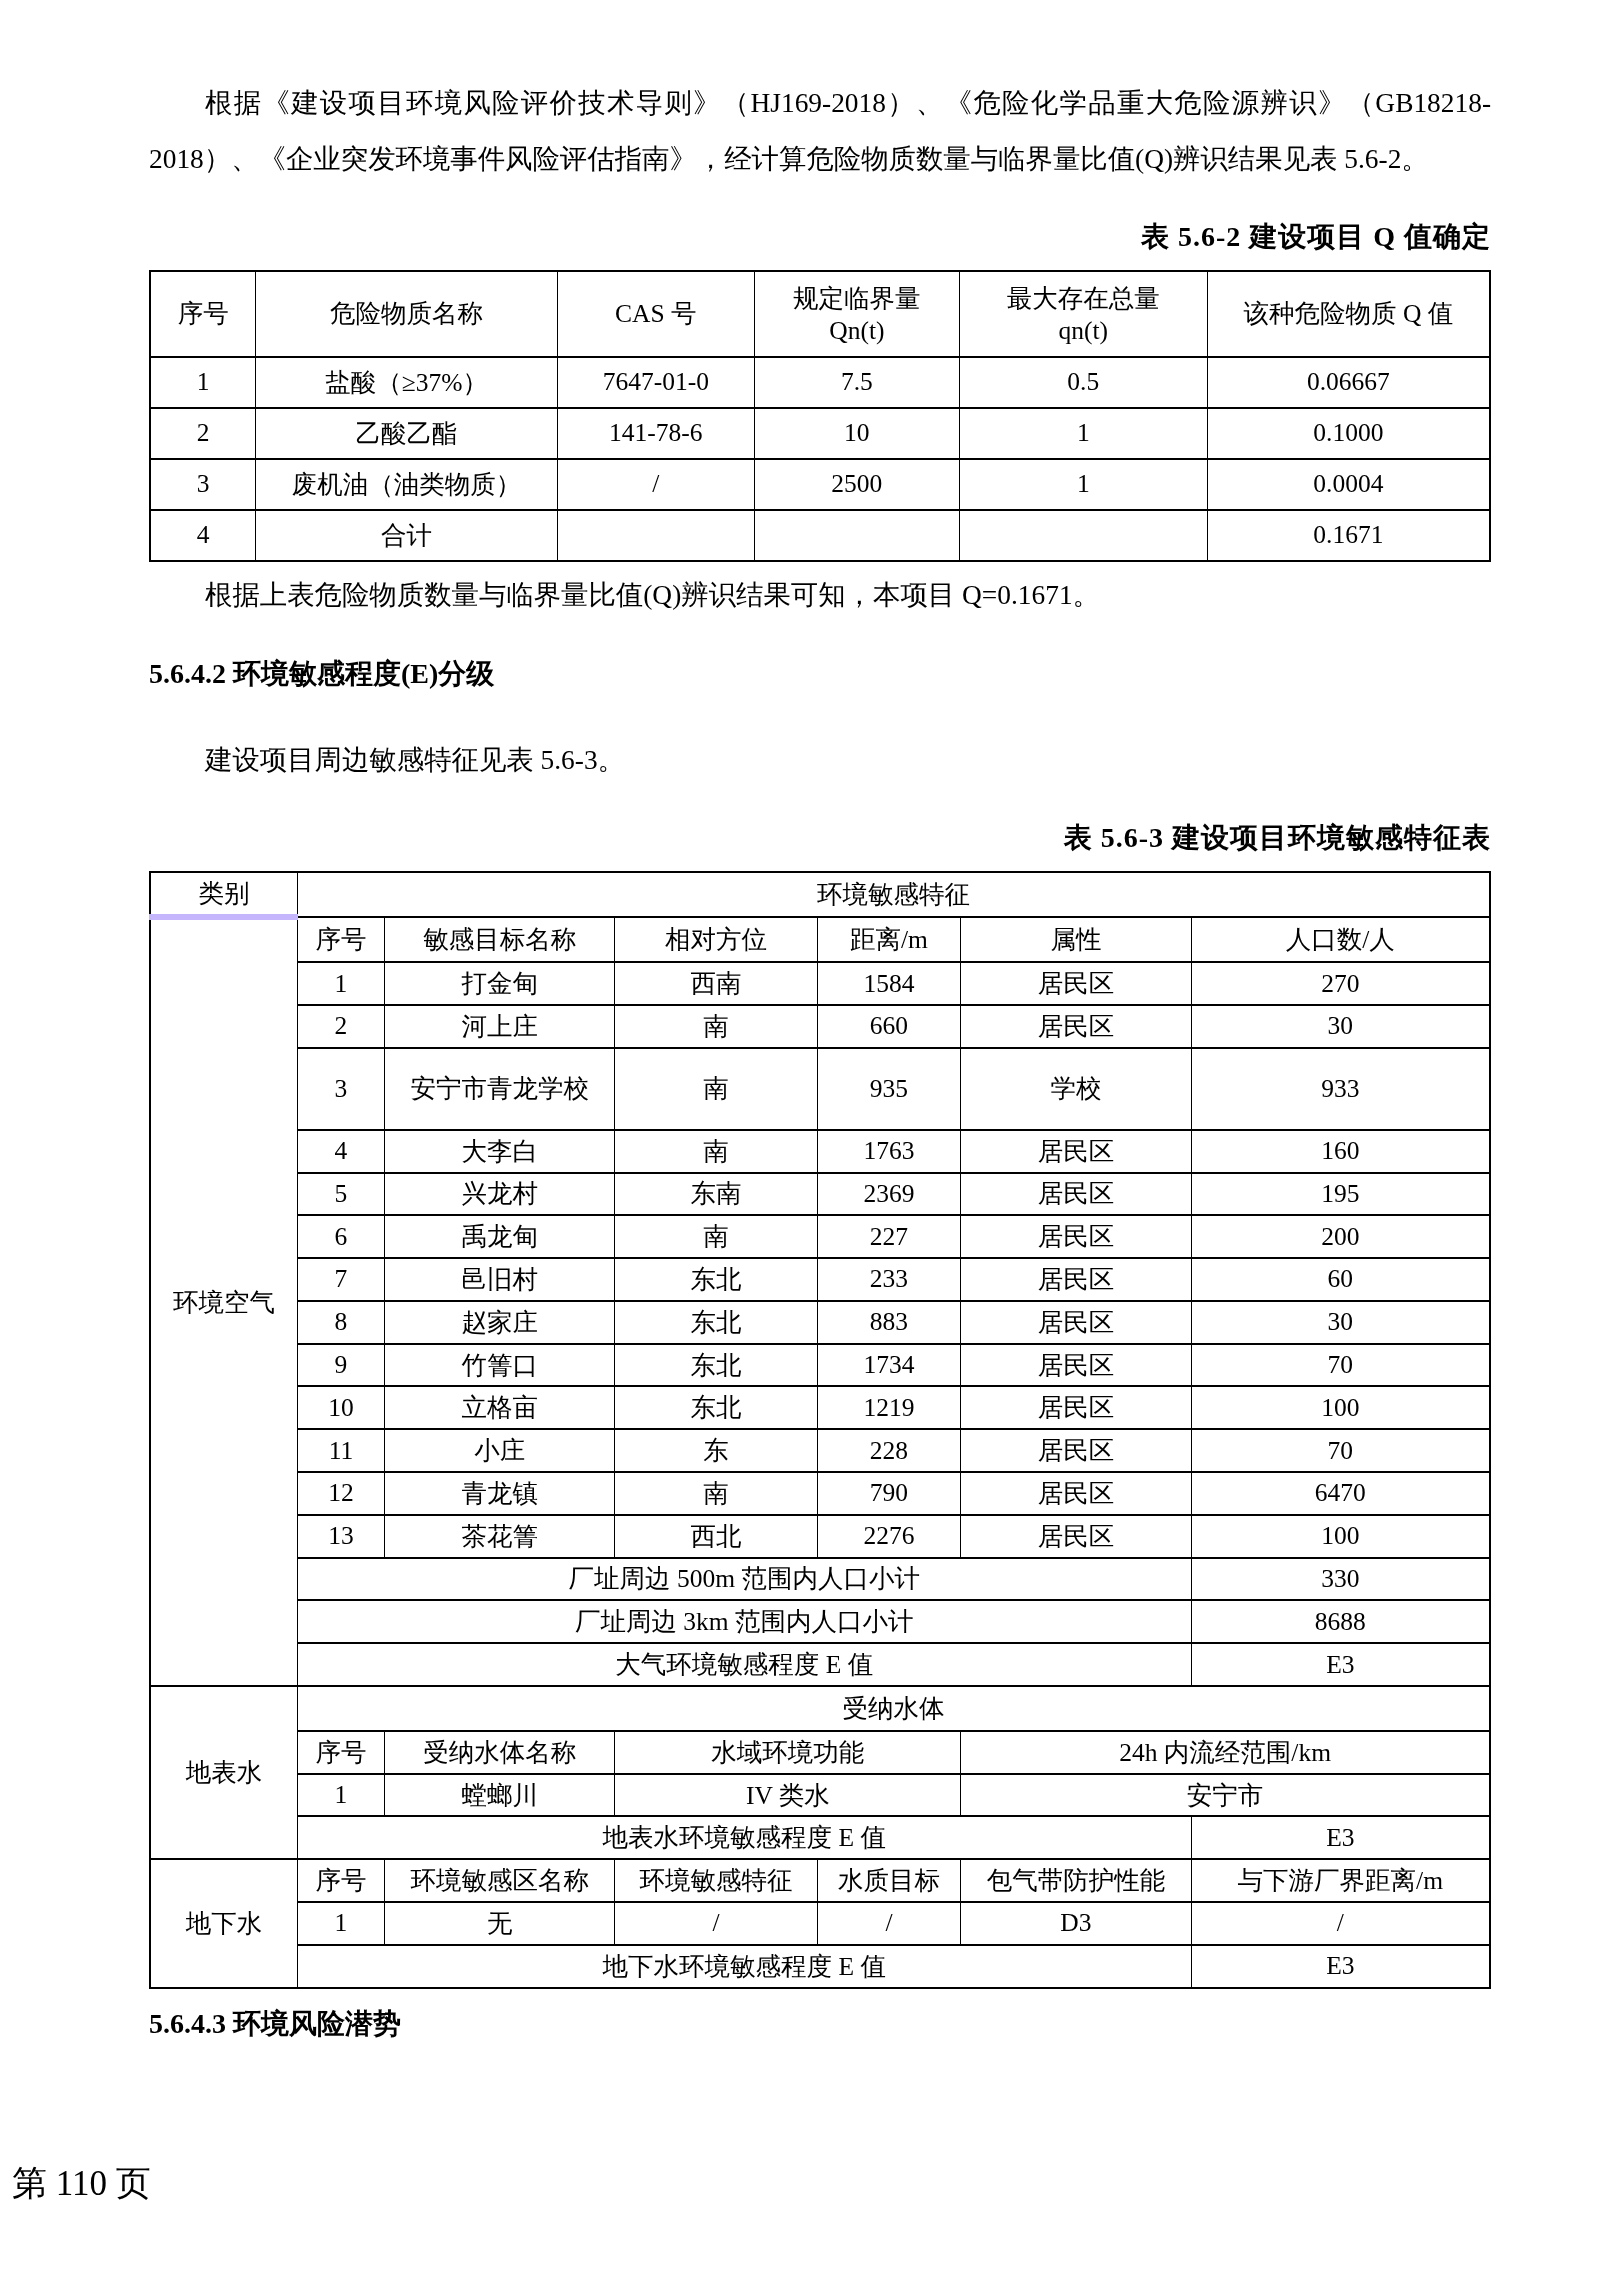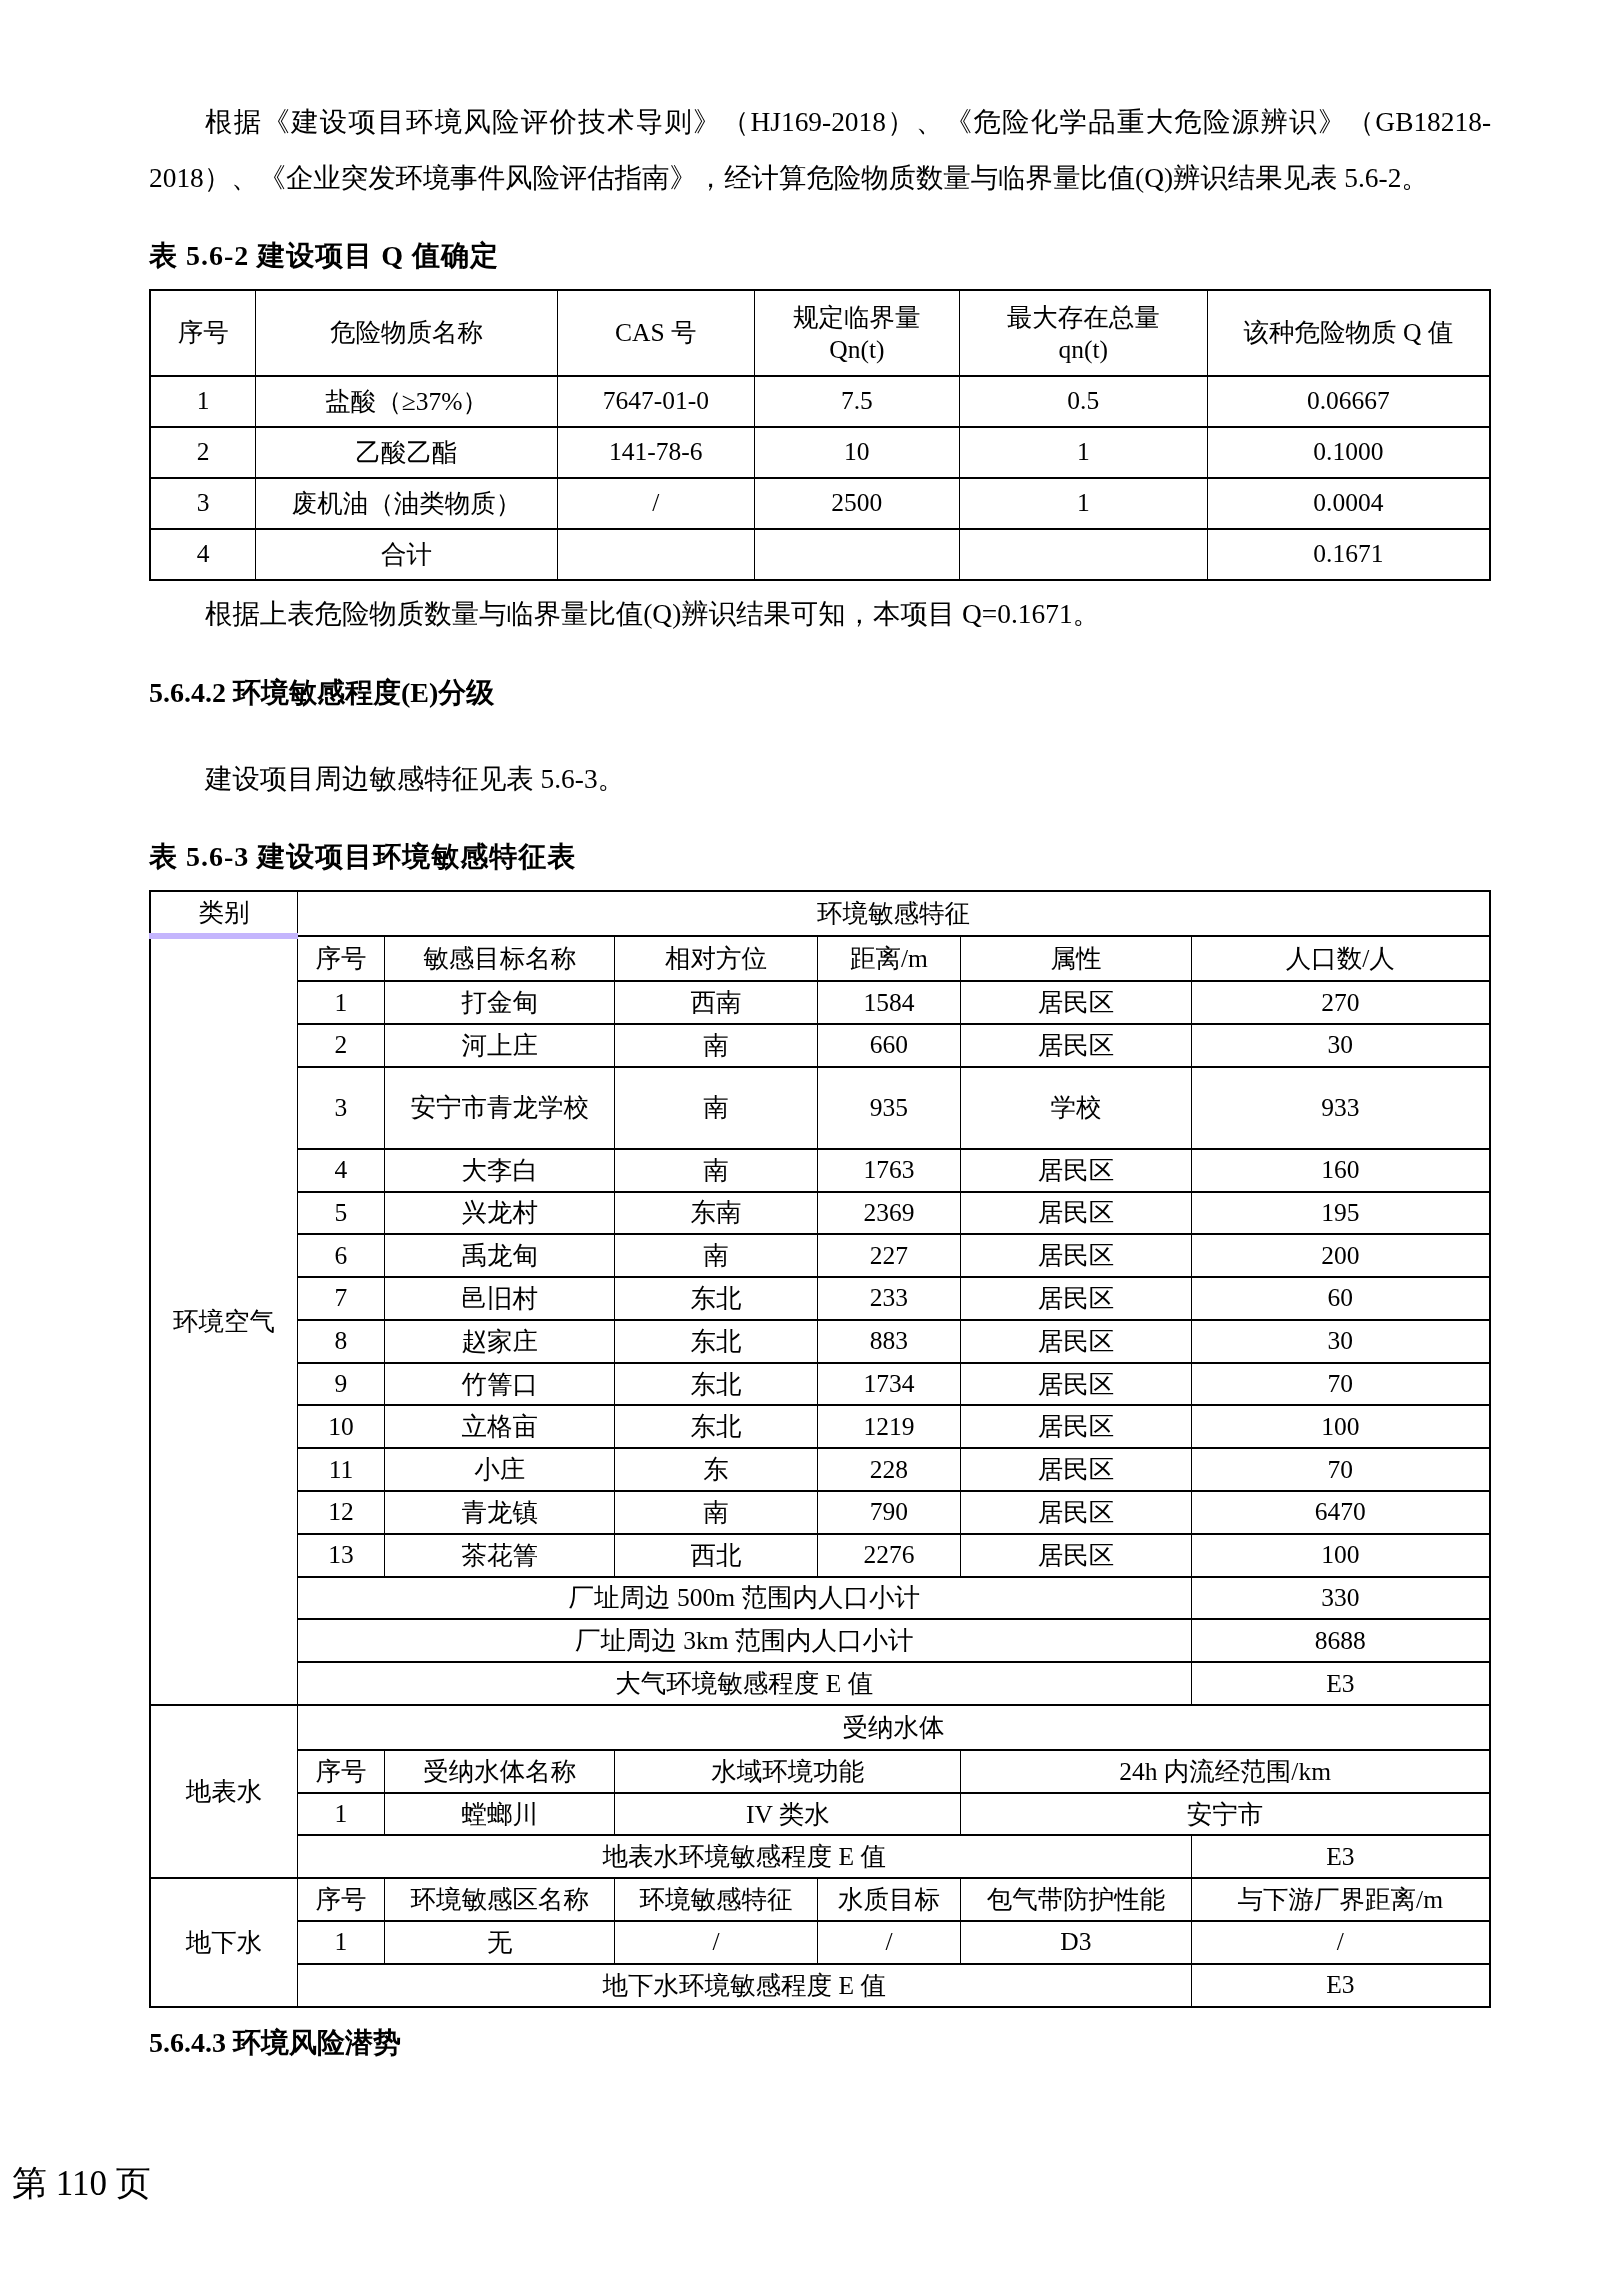--- a/index.html
+++ b/index.html
@@ -4,34 +4,34 @@
 <style>
   * { margin:0; padding:0; box-sizing:border-box; }
   html,body { width:1621px; height:2293px; }
   body {
     position:relative;
     background:#ffffff;
     color:#000;
     font-family:"Liberation Serif","DejaVu Serif",serif;
     overflow:hidden;
   }
-  .content { padding:94px 130px 0 149px; }
+  .content { padding:75px 130px 0 149px; }
 
   p.body-text {
     font-size:27.4px;
     line-height:56px;
     text-indent:56px;
     text-align:justify;
   }
   p.note { line-height:49px; margin-top:9.8px; }
 
   .table-title {
     font-size:28px;
     font-weight:bold;
-    text-align:left;
+    text-align:right;
     margin-top:31px;
     letter-spacing:1px;
   }
   .section-heading {
     font-size:28px;
     font-weight:bold;
     margin-top:35px;
   }
   .h-spaced { margin-top:39px; }
 

